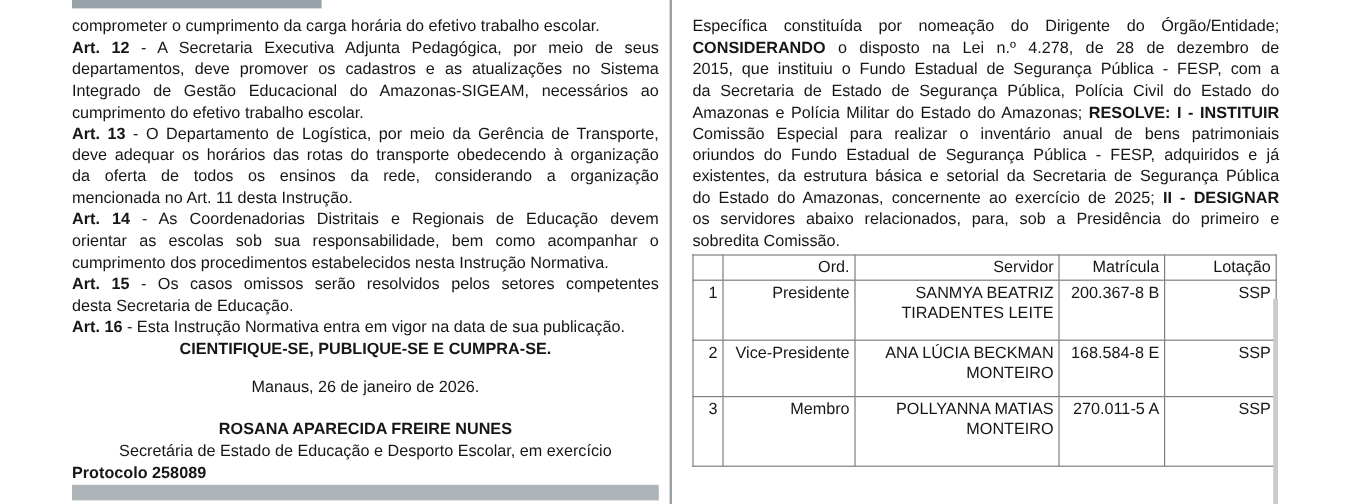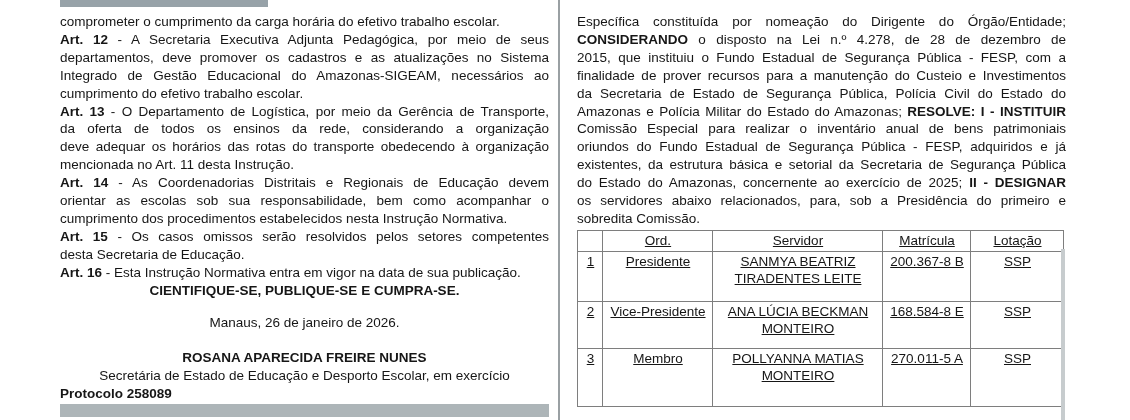--- a/index.html
+++ b/index.html
@@ -29,22 +29,22 @@
   .right-align{}
   .spacer-sm{height:14px;}
   .spacer-md{height:18px;}
   .bottombar{margin-top:1px;width:100%;height:13px;background:var(--bottom-redaction-bar);}
   table.commission{
     border-collapse:collapse;table-layout:fixed;width:486px;margin-top:2px;
     font-size:13.5px;line-height:17.5px;color:var(--text);
   }
   table.commission th,table.commission td{
     border:1px solid var(--table-border);
-    vertical-align:top;text-align:center;font-weight:normal;
-    padding:1px 4px 0 5px;overflow:hidden;text-decoration:underline;
+    vertical-align:top;text-align:right;font-weight:normal;
+    padding:1px 4px 0 5px;overflow:hidden;
   }
   table.commission thead tr{height:21px;}
   table.commission tr.row1{height:50px;}
   table.commission tr.row2{height:47px;}
   table.commission tr.row3{height:58px;}
   col.c0{width:25px;}col.c1{width:110px;}col.c2{width:170px;}col.c3{width:88px;}col.c4{width:93px;}
   .table-edge{position:absolute;left:1061px;top:249px;width:4px;height:171px;background:var(--table-edge-bar);}
 </style>
 </head>
 <body>
@@ -55,22 +55,22 @@
   <div class="divider"></div>
 
   <div class="col col-left">
     <div id="left-lines">
         <div class="tline"><span>comprometer o cumprimento da carga horária do efetivo trabalho escolar.</span></div>
         <div class="tline just"><b>Art. 12</b><span> - A Secretaria Executiva Adjunta Pedagógica, por meio de seus</span></div>
         <div class="tline just"><span>departamentos, deve promover os cadastros e as atualizações no Sistema</span></div>
         <div class="tline just"><span>Integrado de Gestão Educacional do Amazonas-SIGEAM, necessários ao</span></div>
         <div class="tline"><span>cumprimento do efetivo trabalho escolar.</span></div>
         <div class="tline just"><b>Art. 13</b><span> - O Departamento de Logística, por meio da Gerência de Transporte,</span></div>
+        <div class="tline just"><span>deve adequar os horários das rotas do transporte obedecendo à organização</span></div>
         <div class="tline just"><span>da oferta de todos os ensinos da rede, considerando a organização</span></div>
-        <div class="tline just"><span>deve adequar os horários das rotas do transporte obedecendo à organização</span></div>
         <div class="tline"><span>mencionada no Art. 11 desta Instrução.</span></div>
         <div class="tline just"><b>Art. 14</b><span> - As Coordenadorias Distritais e Regionais de Educação devem</span></div>
         <div class="tline just"><span>orientar as escolas sob sua responsabilidade, bem como acompanhar o</span></div>
         <div class="tline"><span>cumprimento dos procedimentos estabelecidos nesta Instrução Normativa.</span></div>
         <div class="tline just"><b>Art. 15</b><span> - Os casos omissos serão resolvidos pelos setores competentes</span></div>
         <div class="tline"><span>desta Secretaria de Educação.</span></div>
         <div class="tline"><b>Art. 16</b><span> - Esta Instrução Normativa entra em vigor na data de sua publicação.</span></div>
       </div>
     <div class="center bold">CIENTIFIQUE-SE, PUBLIQUE-SE E CUMPRA-SE.</div>
     <div class="spacer-sm"></div>
@@ -80,21 +80,20 @@
     <div class="center">Secretária de Estado de Educação e Desporto Escolar, em exercício</div>
     <div class="right-align bold">Protocolo 258089</div>
     <div class="bottombar"></div>
   </div>
 
   <div class="col col-right">
     <div id="right-lines">
         <div class="tline just"><span>Específica constituída por nomeação do Dirigente do Órgão/Entidade;</span></div>
         <div class="tline just"><b>CONSIDERANDO</b><span> o disposto na Lei n.º 4.278, de 28 de dezembro de</span></div>
         <div class="tline just"><span>2015, que instituiu o Fundo Estadual de Segurança Pública - FESP, com a</span></div>
-        <div class="tline just"><span>finalidade de prover recursos para a manutenção do Custeio e Investimentos</span></div>
         <div class="tline just"><span>da Secretaria de Estado de Segurança Pública, Polícia Civil do Estado do</span></div>
         <div class="tline just"><span>Amazonas e Polícia Militar do Estado do Amazonas; </span><b>RESOLVE: I - INSTITUIR</b></div>
         <div class="tline just"><span>Comissão Especial para realizar o inventário anual de bens patrimoniais</span></div>
         <div class="tline just"><span>oriundos do Fundo Estadual de Segurança Pública - FESP, adquiridos e já</span></div>
         <div class="tline just"><span>existentes, da estrutura básica e setorial da Secretaria de Segurança Pública</span></div>
         <div class="tline just"><span>do Estado do Amazonas, concernente ao exercício de 2025; </span><b>II - DESIGNAR</b></div>
         <div class="tline just"><span>os servidores abaixo relacionados, para, sob a Presidência do primeiro e</span></div>
         <div class="tline"><span>sobredita Comissão.</span></div>
       </div>
     <table class="commission">

